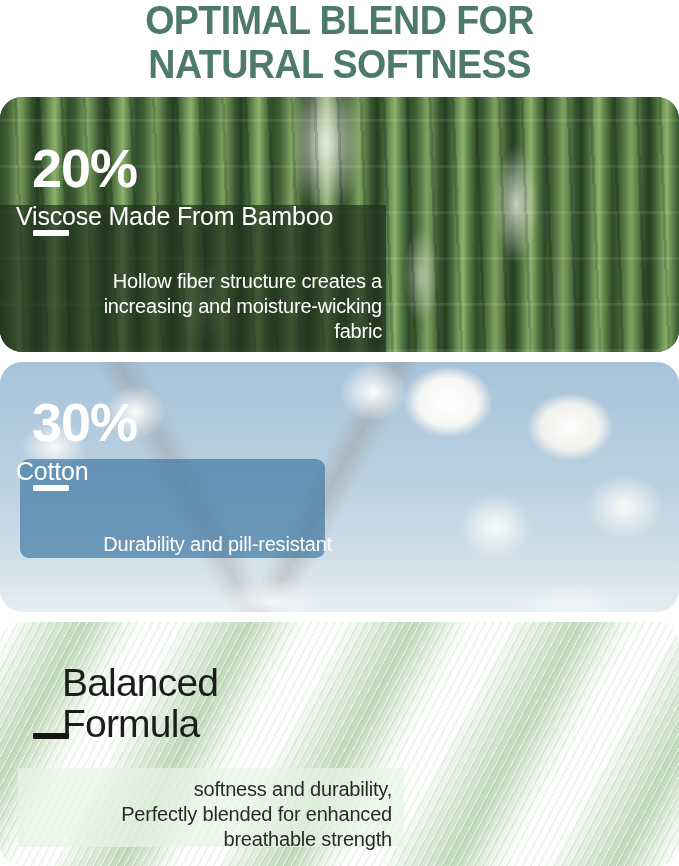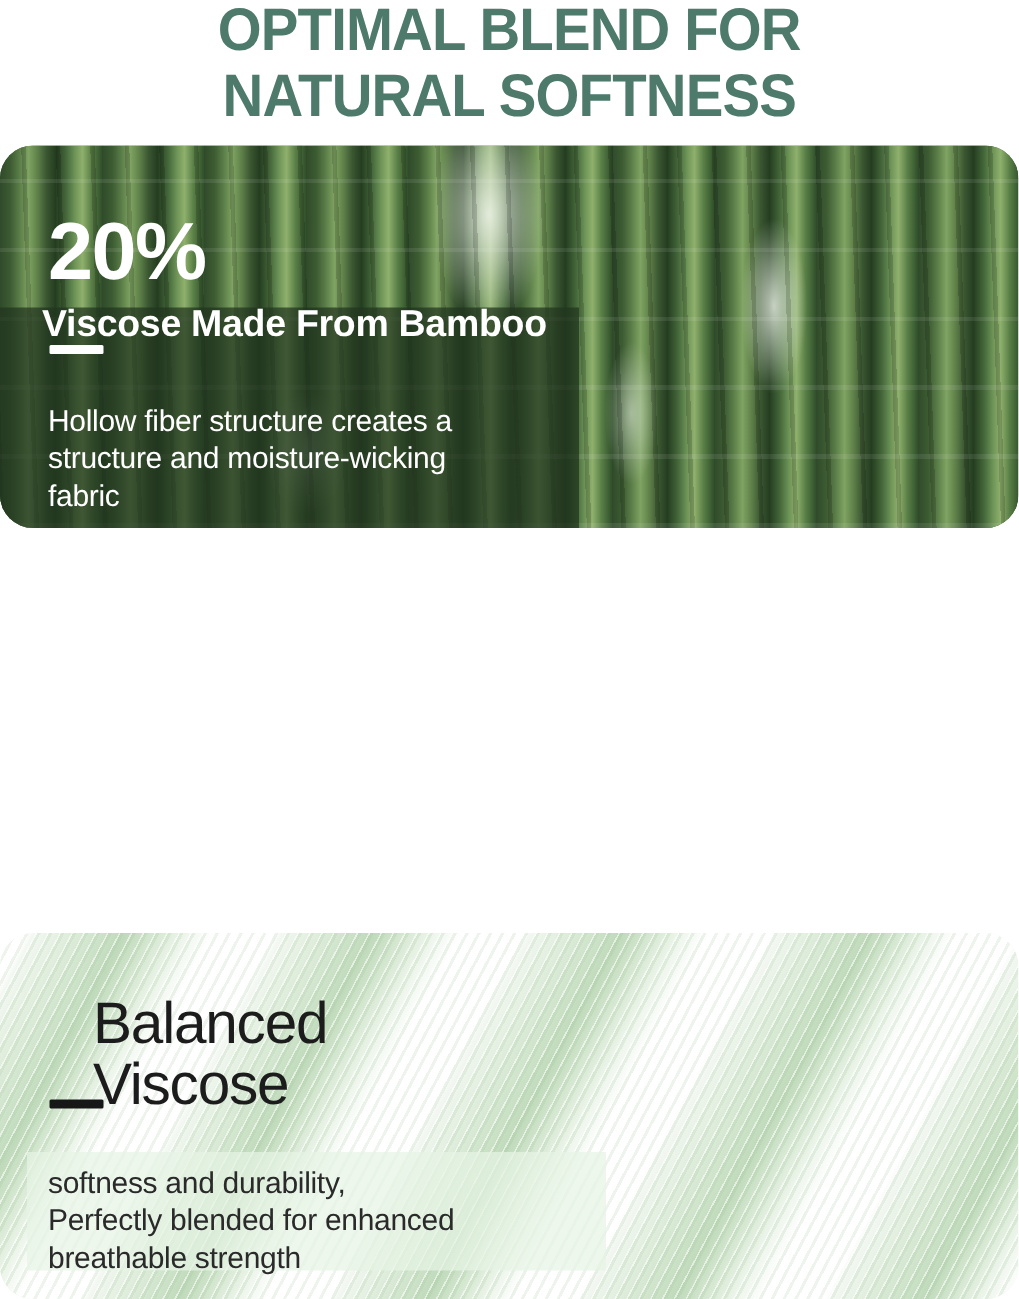--- a/index.html
+++ b/index.html
@@ -165,24 +165,24 @@
     font-weight:bold;
     font-size:54px;
     line-height:54px;
     letter-spacing:-1px;
   }
   #pct-bamboo { top:44px; }
   #pct-cotton { top:33px; }
 
   .sub-title {
     position:absolute;
-    left:28px;
+    left:16px;
     color:#ffffff;
     font-family:"Liberation Sans", sans-serif;
-    font-weight:bold;
+    font-weight:normal;
     font-size:25px;
     line-height:28px;
     letter-spacing:-0.2px;
   }
   #sub-bamboo { top:105px; }
   #sub-cotton { top:95px; }
 
   .big-title {
     position:absolute;
     left:34px; top:40px;
@@ -213,55 +213,67 @@
     font-family:"Liberation Sans", sans-serif;
     font-size:20px;
     line-height:25px;
     letter-spacing:-0.2px;
   }
   .body-light { color:#ffffff; }
   .body-dark  { color:#2a2a2a; }
   #copy-bamboo  { top:172px; width:350px; }
   #copy-cotton  { top:170px; width:300px; }
   #copy-formula { top:155px; width:360px; }
-  .body-copy span { display:block; }
+  .body-copy span { display:block;text-align:right; }
 </style>
 </head>
 <body>
 
 <div class="page">
 
   <div class="headline">
     <span class="hl-line">OPTIMAL BLEND FOR</span>
     <span class="hl-line">NATURAL SOFTNESS</span>
   </div>
 
   <div class="panel" id="panel-bamboo">
     <div class="panel-bg bamboo-bg"></div>
     <div class="overlay-dark"></div>
     <div class="content">
       <div class="pct" id="pct-bamboo">20%</div>
       <div class="sub-title" id="sub-bamboo">Viscose Made From Bamboo</div>
       <div class="dash dash-light" id="dash-bamboo"></div>
       <div class="body-copy body-light" id="copy-bamboo">
         <span>Hollow fiber structure creates a</span>
-        <span>structure and moisture-wicking</span>
+        <span>increasing and moisture-wicking</span>
         <span>fabric</span>
       </div>
     </div>
   </div>
 
+  <div class="panel" id="panel-cotton">
+    <div class="panel-bg cotton-bg"></div>
+    <div class="overlay-blue"></div>
+    <div class="content">
+      <div class="pct" id="pct-cotton">30%</div>
+      <div class="sub-title" id="sub-cotton">Cotton</div>
+      <div class="dash dash-light" id="dash-cotton"></div>
+      <div class="body-copy body-light" id="copy-cotton">
+        <span>Durability and pill-resistant</span>
+      </div>
+    </div>
+  </div>
 
   <div class="panel" id="panel-formula">
     <div class="panel-bg silk-bg"></div>
     <div class="overlay-mint"></div>
     <div class="content">
       <div class="big-title">
         <span>Balanced</span>
-        <span>Viscose</span>
+        <span>Formula</span>
       </div>
       <div class="dash dash-dark" id="dash-formula"></div>
       <div class="body-copy body-dark" id="copy-formula">
         <span>softness and durability,</span>
         <span>Perfectly blended for enhanced</span>
         <span>breathable strength</span>
       </div>
     </div>
   </div>
 

